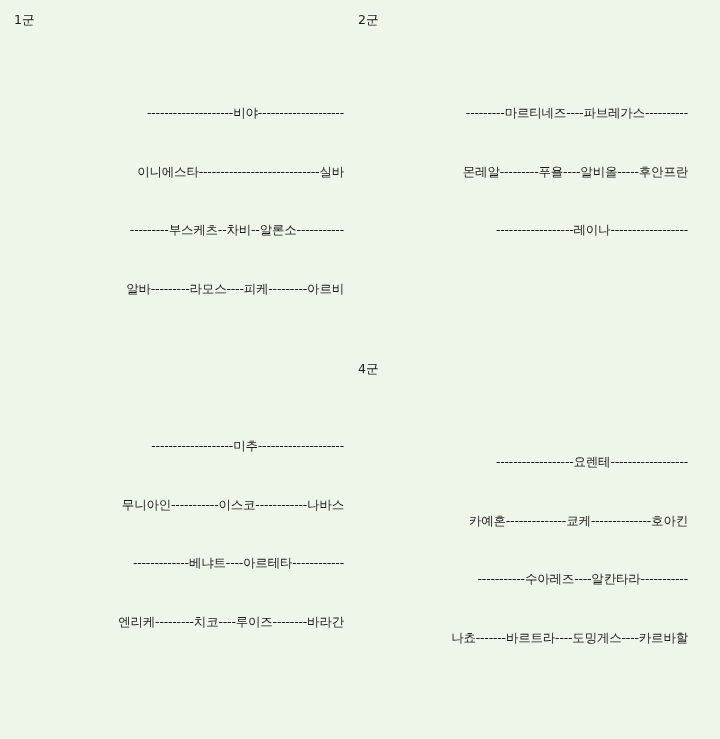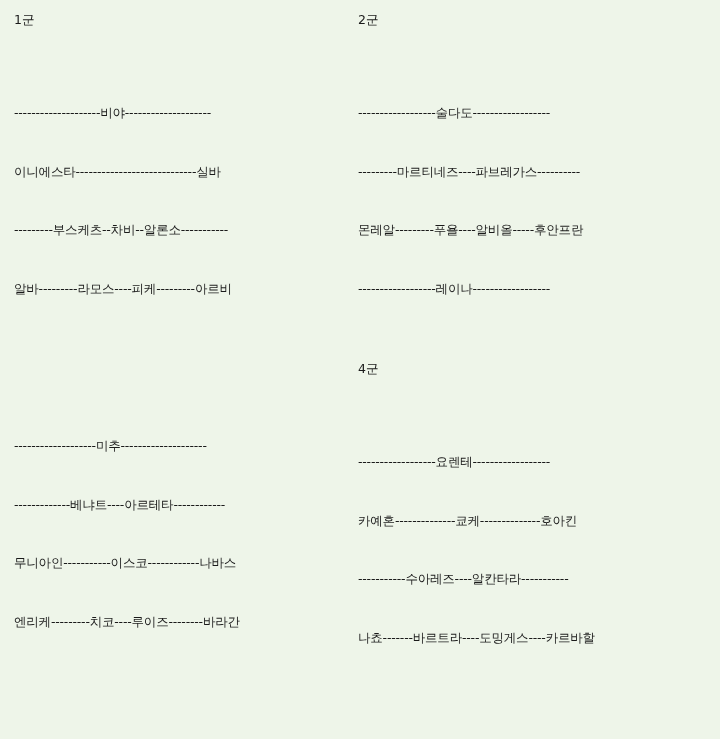--- a/index.html
+++ b/index.html
@@ -43,20 +43,21 @@
     letter-spacing: 0px;
     margin: 0 0 0 0;
     white-space: pre;
   }
   .squad {
     margin-top: 36px;
     font-size: 12.5px;
     line-height: 19.5px;
     white-space: pre;
     letter-spacing: -0.2px;
+    text-align: right;
   }
   .squad .line {
     white-space: pre;
   }
   
   .band + .band {
     margin-top: 24px;
   }
   .band.b1 { margin-top: 0; }
 </style>
@@ -72,34 +73,33 @@
         <div class="squad">
           <div class="line">--------------------비야--------------------</div>
           <div class="line">이니에스타----------------------------실바</div>
           <div class="line">---------부스케츠--차비--알론소-----------</div>
           <div class="line">알바---------라모스----피케---------아르비</div>
         </div>
       </div>
       <div class="col right">
         <div class="group-title">2군</div>
         <div class="squad">
-          <div class="line">------------------술다도------------------</div>
           <div class="line">---------마르티네즈----파브레가스----------</div>
           <div class="line">몬레알---------푸욜----알비올-----후안프란</div>
           <div class="line">------------------레이나------------------</div>
         </div>
       </div>
     </div>
 
     <div class="band">
       <div class="col left">
         <div class="squad">
           <div class="line">-------------------미추--------------------</div>
+          <div class="line">무니아인-----------이스코------------나바스</div>
           <div class="line">-------------베냐트----아르테타------------</div>
-          <div class="line">무니아인-----------이스코------------나바스</div>
           <div class="line">엔리케---------치코----루이즈--------바라간</div>
           
         </div>
       </div>
       <div class="col right">
         <div class="group-title">4군</div>
         <div class="squad">
           <div class="line">------------------요렌테------------------</div>
           <div class="line">카예혼--------------쿄케--------------호아킨</div>
           <div class="line">-----------수아레즈----알칸타라-----------</div>

